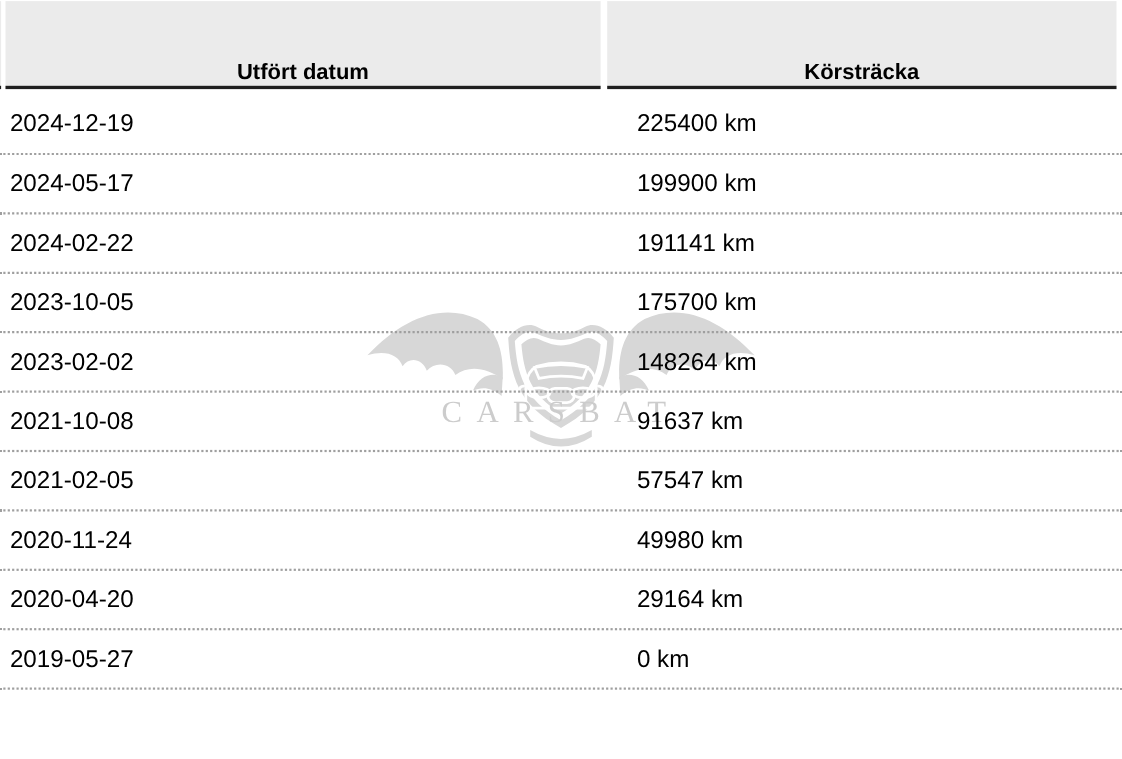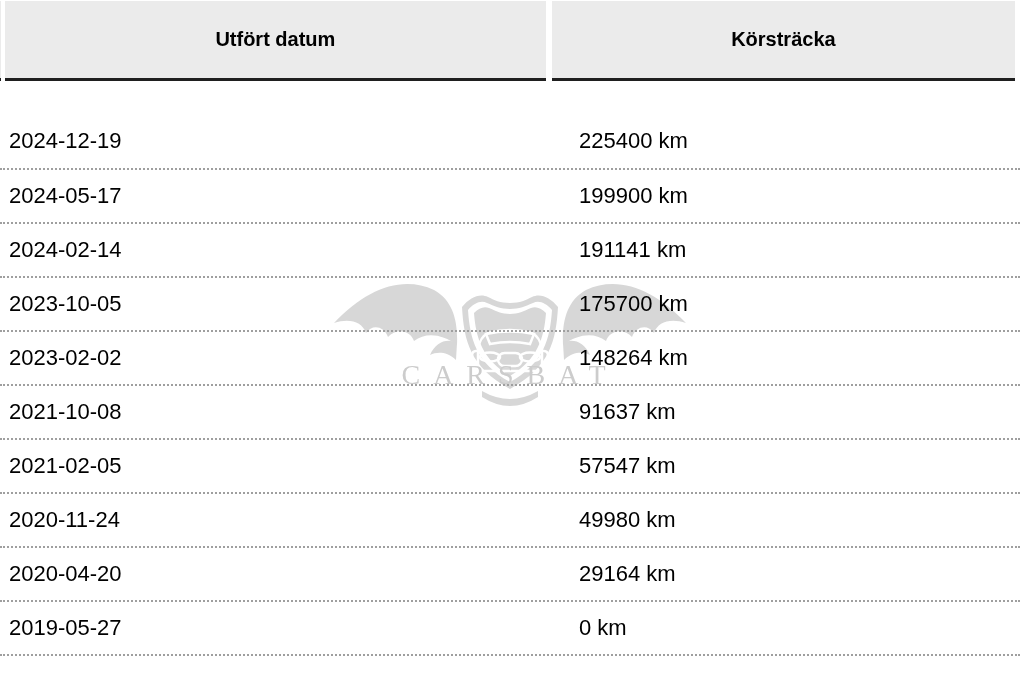--- a/index.html
+++ b/index.html
@@ -28,42 +28,42 @@
     display:flex;
     align-items:stretch;
     height:81px;
     box-sizing:border-box;
   }
   .hcell{
     background:#ebebeb;
     border-bottom:3px solid #1f1f1f;
     box-sizing:border-box;
     display:flex;
-    align-items:center;
+    align-items:flex-end;
     justify-content:center;
     font-size:20px;
     font-weight:bold;
     color:#000;
     margin-top:1px;
   }
   .hcell.sliver-left{width:1px;margin-right:4px;}
   .hcell.col-date{width:564px;margin-right:6px;}
   .hcell.col-dist{width:483px;margin-right:5px;}
   .hcell.sliver-right{flex:1;}
 
   .trow{
     display:flex;
     height:54px;
     box-sizing:border-box;
     border-bottom:2px dotted #9f9f9f;
     align-items:center;
     font-size:22px;
     color:#000;
   }
-  .trow.first{height:60px;padding-top:4px;margin-top:29px;}
+  .trow.first{height:60px;padding-top:4px;}
   .cell{box-sizing:border-box;}
   .cell.date{width:570px;padding-left:9px;}
   .cell.dist{flex:1;padding-left:9px;}
 </style>
 </head>
 <body>
 
 <div class="screen">
 
   <svg class="watermark" viewBox="0 0 360 134" xmlns="http://www.w3.org/2000/svg">
@@ -157,21 +157,21 @@
         <div class="cell date">
           <span>2024-05-17</span>
         </div>
         <div class="cell dist">
           <span>199900 km</span>
         </div>
       </div>
 
       <div class="trow">
         <div class="cell date">
-          <span>2024-02-14</span>
+          <span>2024-02-22</span>
         </div>
         <div class="cell dist">
           <span>191141 km</span>
         </div>
       </div>
 
       <div class="trow">
         <div class="cell date">
           <span>2023-10-05</span>
         </div>

